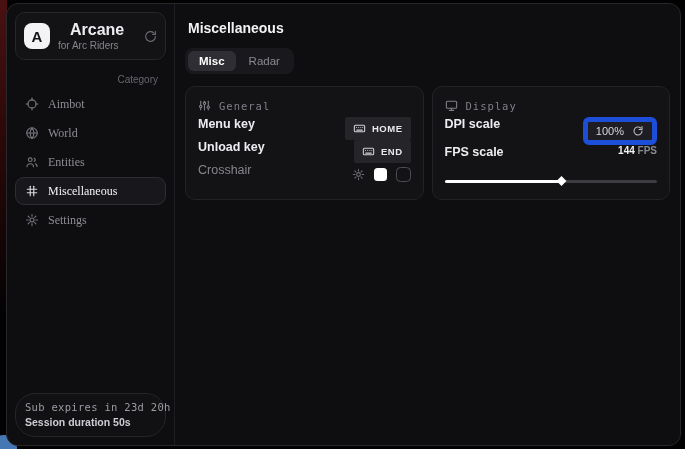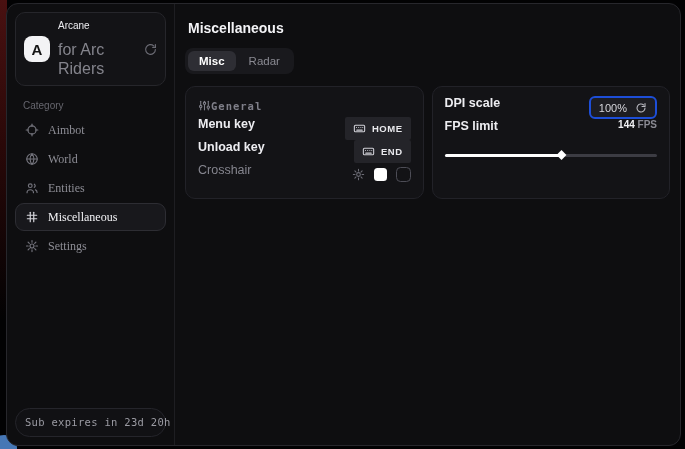--- a/index.html
+++ b/index.html
@@ -30,24 +30,24 @@
   .brand-card {
     display:flex; align-items:center; gap:8px;
     border:1px solid #26262b; background:#131316; border-radius:10px;
     padding:7px 8px;
   }
   .logo {
     width:26px; height:26px; flex:none; background:#f3f3f5; color:#141414;
     border-radius:8px; display:grid; place-items:center;
     font-weight:700; font-size:15px;
   }
-  .brand-name { font-size:10px; font-weight:400; color:#ededf1; line-height:1.2; }
-  .brand-sub  { font-size:16px; color:#84848c; line-height:1.2; margin-top:8px; }
+  .brand-name { font-size:16px; font-weight:700; color:#ededf1; line-height:1.2;margin-left:12px; }
+  .brand-sub  { font-size:10px; color:#84848c; line-height:1.2; margin-top:1px; }
   .brand-sync { margin-left:auto; color:#6a6a73; display:flex; }
-  .category { margin:14px 8px 5px; font-size:10px; color:#66666e; }
+  .category { margin:14px 8px 5px; font-size:10px; color:#66666e;text-align:right; }
   .nav { display:flex; flex-direction:column; gap:1px;font-family:Liberation Serif, serif; }
   .nav-item {
     height:28px; display:flex; align-items:center; gap:9px; padding:0 9px;
     border-radius:9px; border:1px solid transparent;
     color:#8d8d95; font-size:12px; cursor:pointer;
   }
   .nav-item .nicon { display:flex; color:#74747d; }
   .nav-item.selected {
     background:#18181c; border-color:#2d2d33; color:#f3f3f6;
   }
@@ -72,41 +72,41 @@
     font-size:11.5px; padding:4px 11px; border-radius:6px;
     color:#8a8a92; cursor:pointer;
   }
   .tab.selected { background:#2e2e34; color:#ffffff; font-weight:600; }
   .cards { display:flex; gap:8px; margin-top:12px; }
   .card {
     flex:1; background:#131316; border:1px solid #222228; border-radius:10px;
     padding:9px 12px 12px; min-height:102px;
   }
   .card-header {
-    display:flex; align-items:center; margin:3px 0 5px;
+    display:flex; align-items:center; gap:8px; margin:3px 0 5px;
     color:#7f7f89; font-family:"DejaVu Sans Mono", monospace;
-    font-size:10.5px; letter-spacing:1px;font-weight:bold;
+    font-size:10.5px; letter-spacing:1px;
   }
   .row { display:flex; justify-content:space-between; min-height:23px; }
   .row-label { font-size:12.5px; font-weight:600; color:#ededf1; }
   .row-label.dim { color:#85858e; font-weight:500; }
   .keybind {
     display:flex; align-items:center; gap:6px;
     background:#242429; border-radius:2px; padding:3px 8px;
     color:#e9e9ed; font-size:9.5px; font-weight:700; letter-spacing:0.5px;
     cursor:pointer;
   }
   .keybind .kicon { display:flex; color:#cfcfd6; }
   .cross-controls { display:flex; align-items:center; gap:9px; }
   .gear-small { display:flex; color:#6c6c75; cursor:pointer; }
   .swatch { width:13px; height:13px; background:#ffffff; border-radius:3.5px; cursor:pointer; }
   .checkbox { width:15px; height:15px; border:1.5px solid #4d4d56; border-radius:4.5px; cursor:pointer; }
   .dpi-btn {
     display:flex; align-items:center; gap:8px;
-    background:#1d1d22; border:2px solid #1d4ed8; border-radius:6px;
+    background:#1d1d22; border:5px solid #1d4ed8; border-radius:6px;
     padding:3px 8px; color:#d6d6dc; font-size:11px; cursor:pointer;
   }
   .dpi-btn .ricon { display:flex; color:#b9b9c1; }
   .fps-value { font-size:10px; font-weight:700; color:#f1f1f4; }
   .fps-unit  { color:#8a8a93; font-weight:600; }
   .slider { margin-top:7px; height:12px; display:flex; align-items:center; cursor:pointer; }
   .track { position:relative; height:3px; width:100%; background:#3c3c43; border-radius:2px; }
   .fill  { position:absolute; left:0; top:0; height:3px; background:#ffffff; border-radius:2px; }
   .thumb {
     position:absolute; right:-4px; top:50%; width:7px; height:7px;
@@ -191,20 +191,21 @@
             <circle cx="12" cy="12" r="3.4"></circle>
             <path d="M12 2.5v3M12 18.5v3M2.5 12h3M18.5 12h3M5.3 5.3l2.1 2.1M16.6 16.6l2.1 2.1M18.7 5.3l-2.1 2.1M7.4 16.6l-2.1 2.1"></path>
           </svg>
         </span>
         <span>Settings</span>
       </div>
     </div>
 
     <div class="side-footer">
       <div class="sf-line1">Sub expires in 23d 20h</div>
+      <div class="sf-line2">Session duration 50s</div>
     </div>
   </div>
 
   <div class="main">
     <div class="page-title">Miscellaneous</div>
 
     <div class="tabs">
       <div class="tab selected">Misc</div>
       <div class="tab">Radar</div>
     </div>
@@ -263,36 +264,46 @@
                 <path d="M12 2.5v3M12 18.5v3M2.5 12h3M18.5 12h3M5.3 5.3l2.1 2.1M16.6 16.6l2.1 2.1M18.7 5.3l-2.1 2.1M7.4 16.6l-2.1 2.1"></path>
               </svg>
             </span>
             <span class="swatch"></span>
             <span class="checkbox"></span>
           </span>
         </div>
       </div>
 
       <div class="card">
+        <div class="card-header">
+          <span>
+            <svg width="13" height="13" viewBox="0 0 24 24" fill="none" stroke="currentColor" stroke-width="2" stroke-linecap="round">
+              <rect x="2.5" y="4" width="19" height="13" rx="2"></rect>
+                <line x1="8" y1="21" x2="16" y2="21"></line>
+                <line x1="12" y1="17" x2="12" y2="21"></line>
+            </svg>
+          </span>
+          <span>Display</span>
+        </div>
 
         <div class="row">
           <span class="row-label">DPI scale</span>
           <span class="dpi-btn">
             <span>100%</span>
             <span class="ricon">
               <svg width="12" height="12" viewBox="0 0 24 24" fill="none" stroke="currentColor" stroke-width="2.2" stroke-linecap="round">
                 <path d="M20 12a8 8 0 1 1-2.7-6"></path>
                   <polyline points="20 3 20 9 14 9"></polyline>
               </svg>
             </span>
           </span>
         </div>
 
         <div class="row">
-          <span class="row-label">FPS limit</span>
+          <span class="row-label">FPS scale</span>
           <span class="fps-value">
             <span>144</span>
             <span class="fps-unit">FPS</span>
           </span>
         </div>
 
         <div class="slider">
           <div class="track">
             <div class="fill" style="width: 55%;">
               <div class="thumb"></div>

